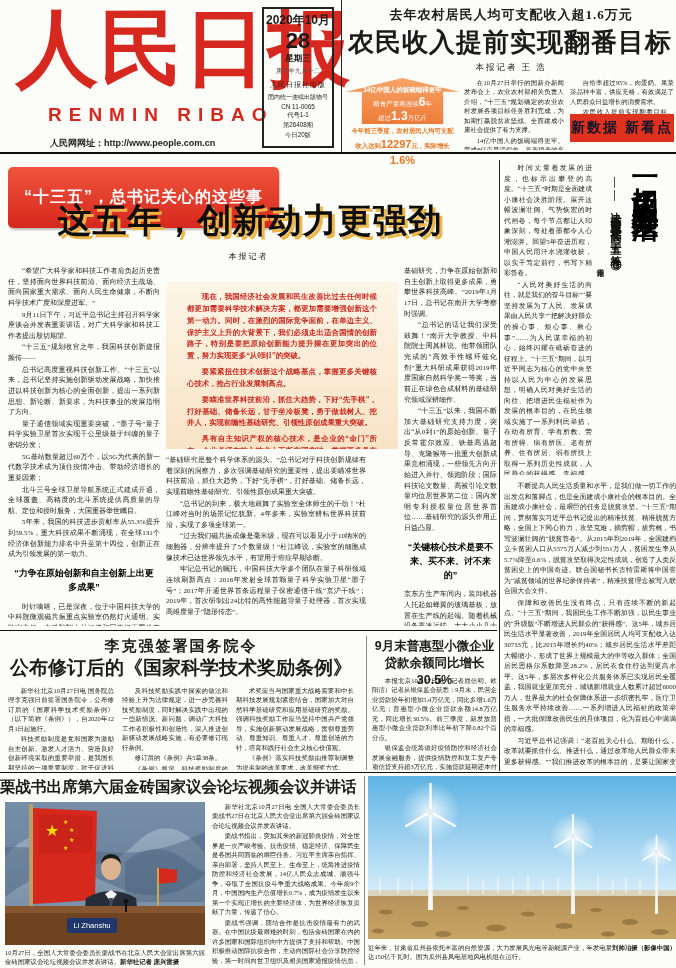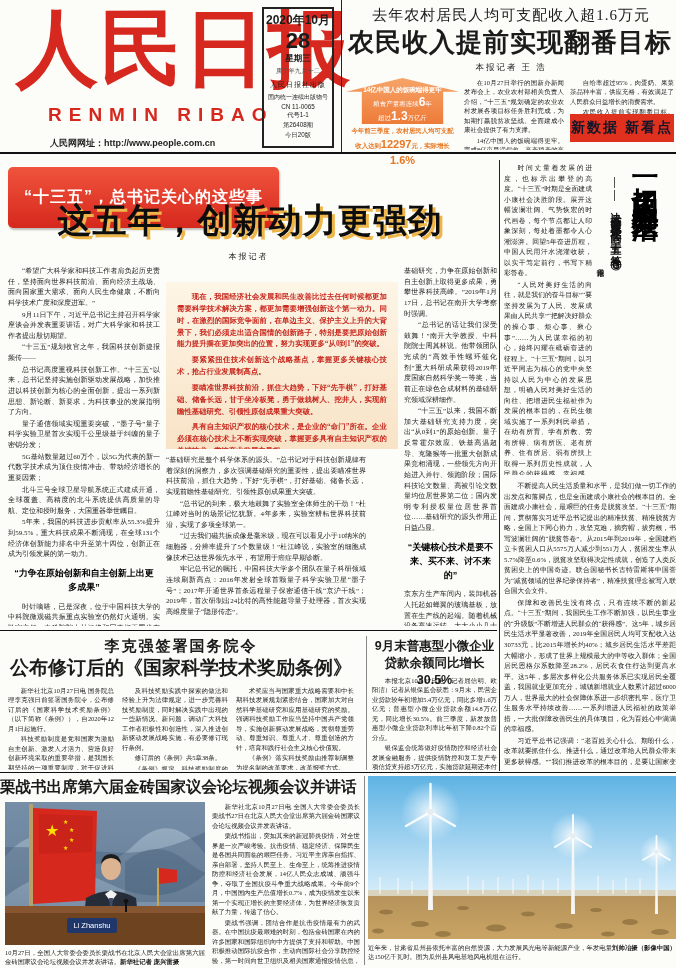--- a/index.html
+++ b/index.html
@@ -22,21 +22,21 @@
   .datebox{left:262px;top:7px;width:72px;height:141px;border:2px solid #222;box-sizing:border-box;
            text-align:center;font-family:"Liberation Sans",sans-serif;padding-top:3px;}
   .db-ym{font-size:12px;font-weight:bold;}
   .db-day{font-size:22px;font-weight:bold;line-height:1.05;}
   .db-week{font-size:8.5px;font-weight:bold;margin-top:1px;}
   .db-lunar{font-size:6.3px;color:#555;margin-top:2px;}
   .db-pub{font-size:7px;margin-top:4px;letter-spacing:1px;}
   .db-small{font-size:6px;margin-top:3px;}
   .db-tiny{font-size:6.3px;margin-top:1px;}
   
-  .ts-kicker{left:346px;top:6px;width:330px;font-size:15px;font-weight:normal;letter-spacing:1px;text-align:center;}
+  .ts-kicker{left:346px;top:6px;width:330px;font-size:13px;font-weight:bold;letter-spacing:1px;text-align:center;}
   .ts-head{left:344px;top:25px;width:332px;font-size:26px;font-weight:900;letter-spacing:1px;
            font-family:"Liberation Sans",sans-serif;}
   .ts-byline{left:346px;top:62px;width:330px;font-size:8.5px;letter-spacing:2px;}
   .info{left:346px;top:78px;width:113px;height:72px;}
   .info-arrow{position:absolute;left:0;top:0;width:113px;height:46px;
       clip-path:polygon(50% 0,100% 30%,86% 30%,86% 100%,14% 100%,14% 30%,0 30%);
       background:linear-gradient(180deg,#f6a468,#ee7b38);color:#fff;text-align:center;
       font-family:"Liberation Sans",sans-serif;padding-top:8px;box-sizing:border-box;}
   .info-l1{font-size:6.5px;font-weight:bold;}
   .info-l2,.info-l3{font-size:6.5px;}
@@ -56,21 +56,21 @@
           font-family:"Liberation Sans",sans-serif;box-shadow:1px 2px 2px rgba(0,0,0,.25);}
   .feat-head{left:20px;top:198px;width:460px;text-align:center;font-size:34px;font-weight:900;
              font-family:"Liberation Sans",sans-serif;color:#0d0d0d;letter-spacing:1px;
              text-shadow:3px 3px 0 #eeb648;}
   .feat-byline{left:0;top:251px;width:497px;text-align:center;font-size:8px;letter-spacing:2px;}
   .feat-col1{left:8px;top:266px;width:152px;height:360px;}
   .feat-col3{left:404px;top:266px;width:93px;height:360px;}
   .subhead{font-weight:bold;text-align:center;font-size:9px;line-height:1.55;margin:7px 2px;
            font-family:"Liberation Sans",sans-serif;color:#000;text-indent:0!important;}
   .quote{left:166px;top:282px;width:232px;height:167px;background:linear-gradient(180deg,#fdf5e6,#f8e3c6);
-         box-sizing:border-box;padding:9px 11px 6px;color:#c8281e;font-weight:bold;overflow:hidden;}
+         box-sizing:border-box;padding:9px 21px 6px;color:#c8281e;font-weight:bold;overflow:hidden;}
   .quote p{margin:0 0 4px;text-indent:2em;font-size:7.4px;line-height:1.6;text-align:justify;}
   .feat-col2b{left:166px;top:455px;width:200px;height:170px;}
   .div-mid{left:0;top:630px;width:497px;height:1px;}
   
   .dec-kicker{left:0;top:637px;width:362px;font-size:15px;font-weight:bold;letter-spacing:2px;}
   .dec-head{left:0;top:655px;width:362px;font-size:19px;font-weight:900;
             font-family:"Liberation Sans",sans-serif;letter-spacing:0;}
   .dec-c1{left:8px;top:686px;width:106px;height:84px;}
   .dec-c2{left:122px;top:686px;width:106px;height:84px;}
   .dec-c3{left:236px;top:686px;width:118px;height:84px;}

